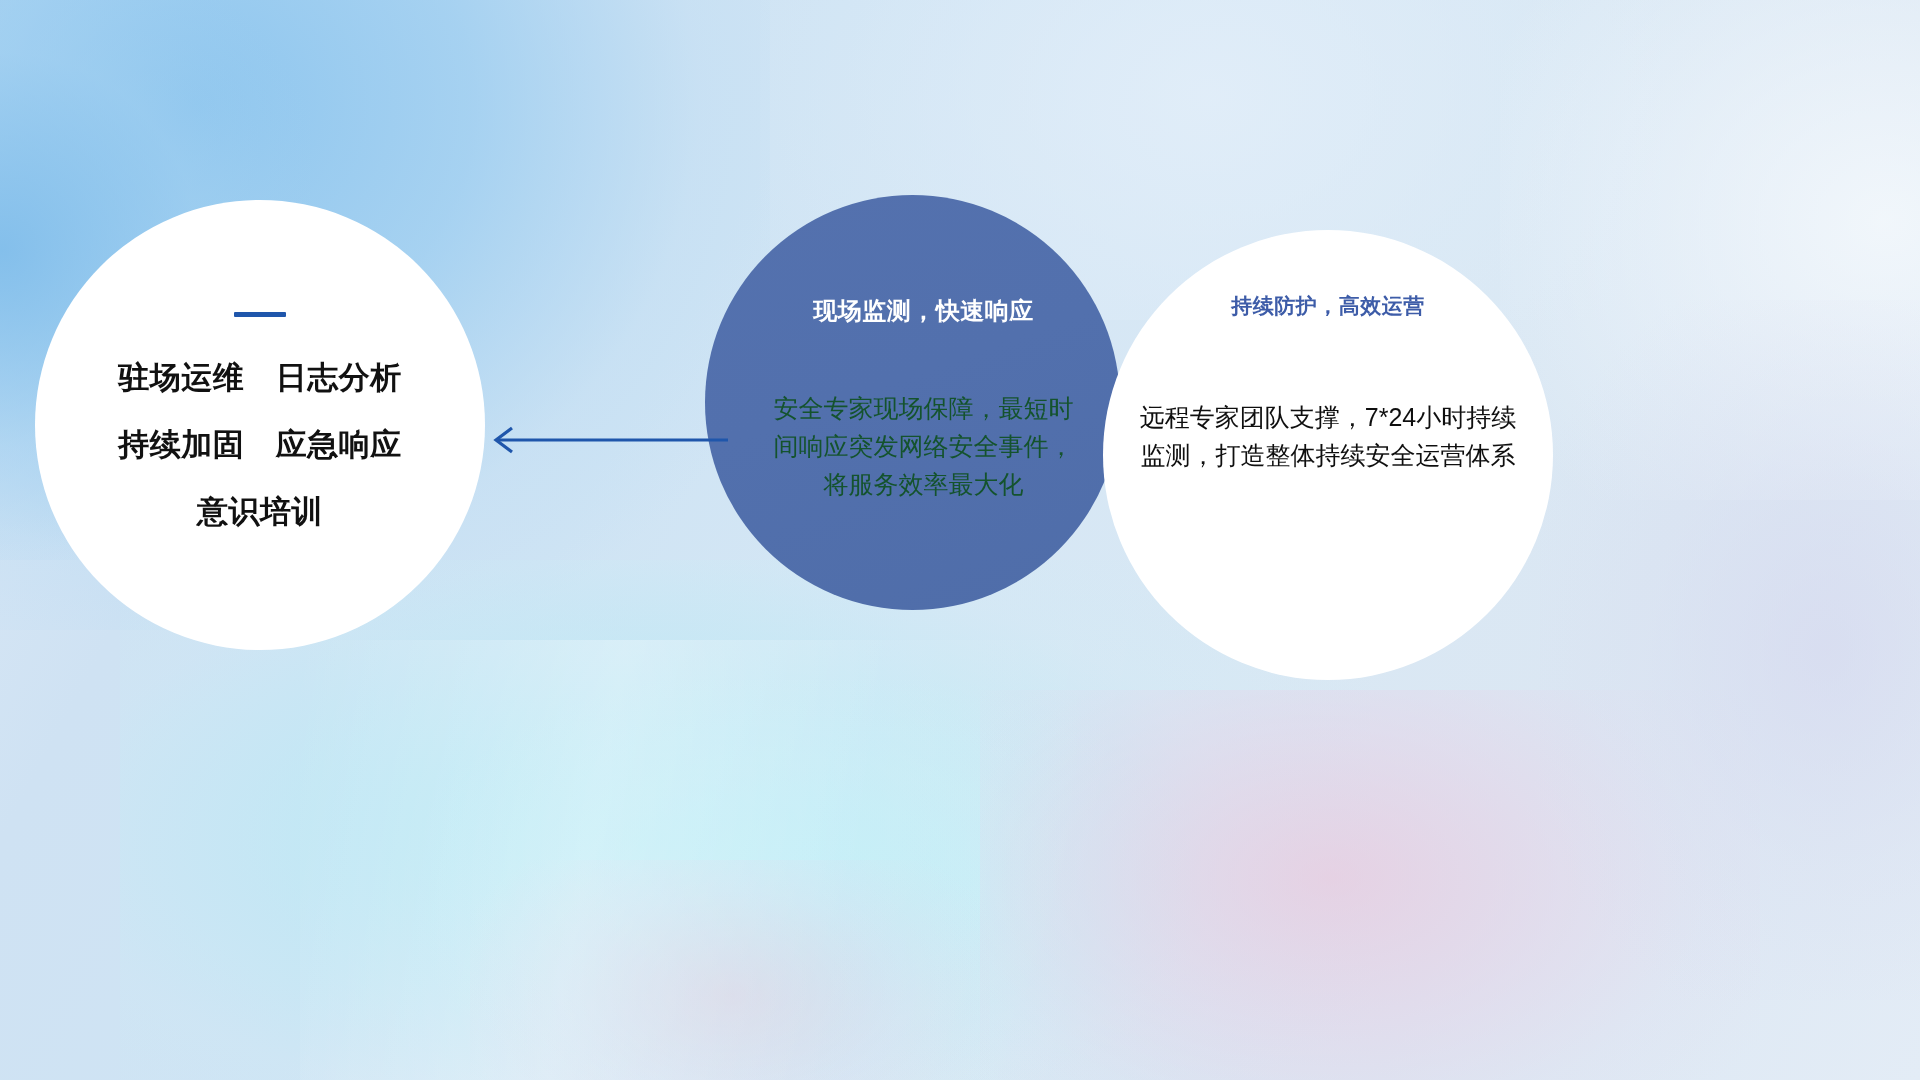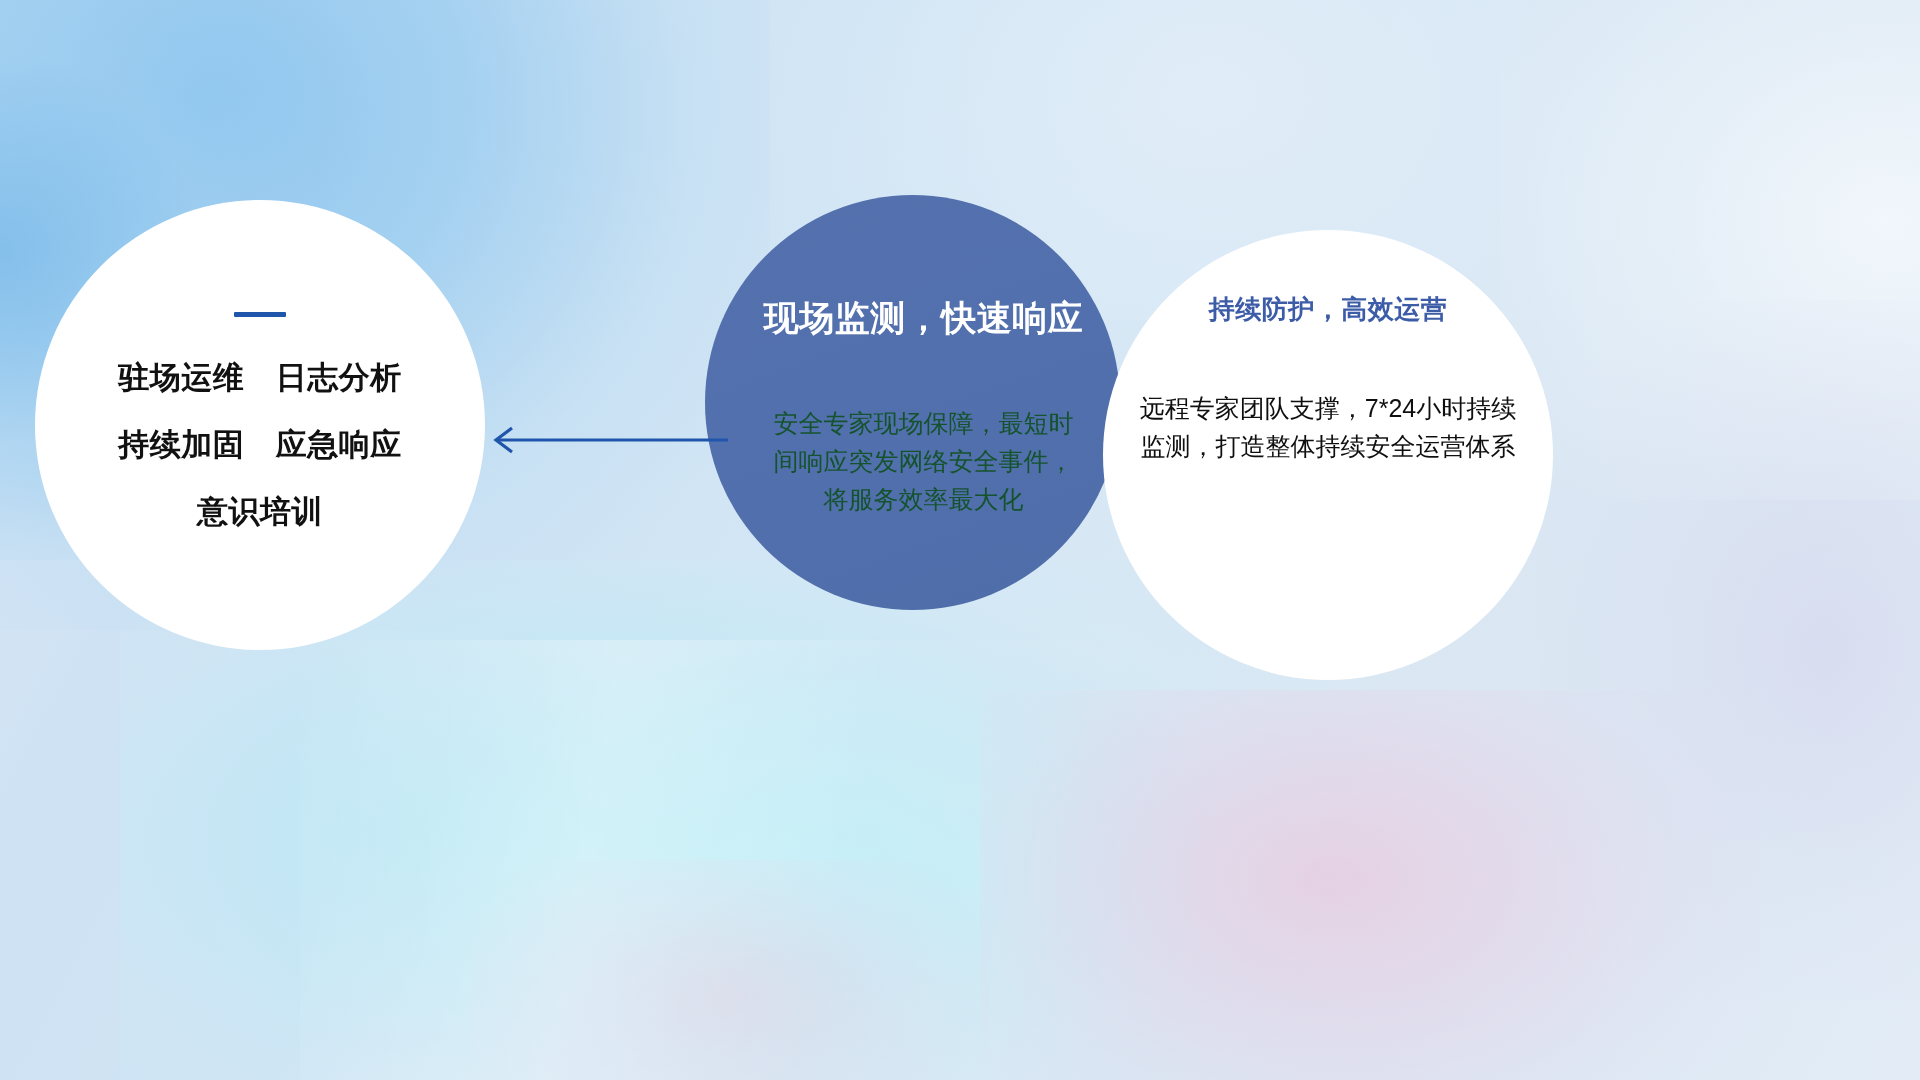--- a/index.html
+++ b/index.html
@@ -143,44 +143,44 @@
 
   
   #mid-content {
     position:absolute; left:705px; top:195px;
     width:415px; height:415px;
     display:flex; flex-direction:column;
     align-items:center; padding-top:100px;
     text-align:center;
   }
   #mid-title {
-    font-size:35px; font-weight:bold; color:#ffffff;
+    font-size:24px; font-weight:bold; color:#ffffff;
     letter-spacing:0.5px; white-space:nowrap;
     margin-left:22px;
   }
   #mid-body {
     margin-top:62px; width:300px; margin-left:22px;
     font-size:25px; color:#14532d; line-height:1.52;
     text-align:center;
   }
 
   
   #right-content {
     position:absolute; left:1103px; top:230px;
     width:450px; height:450px;
     display:flex; flex-direction:column;
     align-items:center; padding-top:62px;
     text-align:center;
   }
   #right-title {
-    font-size:26px; font-weight:bold; color:#3d5ca8;
+    font-size:21px; font-weight:bold; color:#3d5ca8;
     letter-spacing:0.5px; white-space:nowrap;
   }
   #right-body {
-    margin-top:62px; width:400px;
+    margin-top:78px; width:400px;
     font-size:25px; color:#0f0f0f; line-height:1.52;
     text-align:center;
   }
 
   
   #arrow { position:absolute; left:480px; top:415px; width:250px; height:50px; }
 </style>
 </head>
 <body>
 

